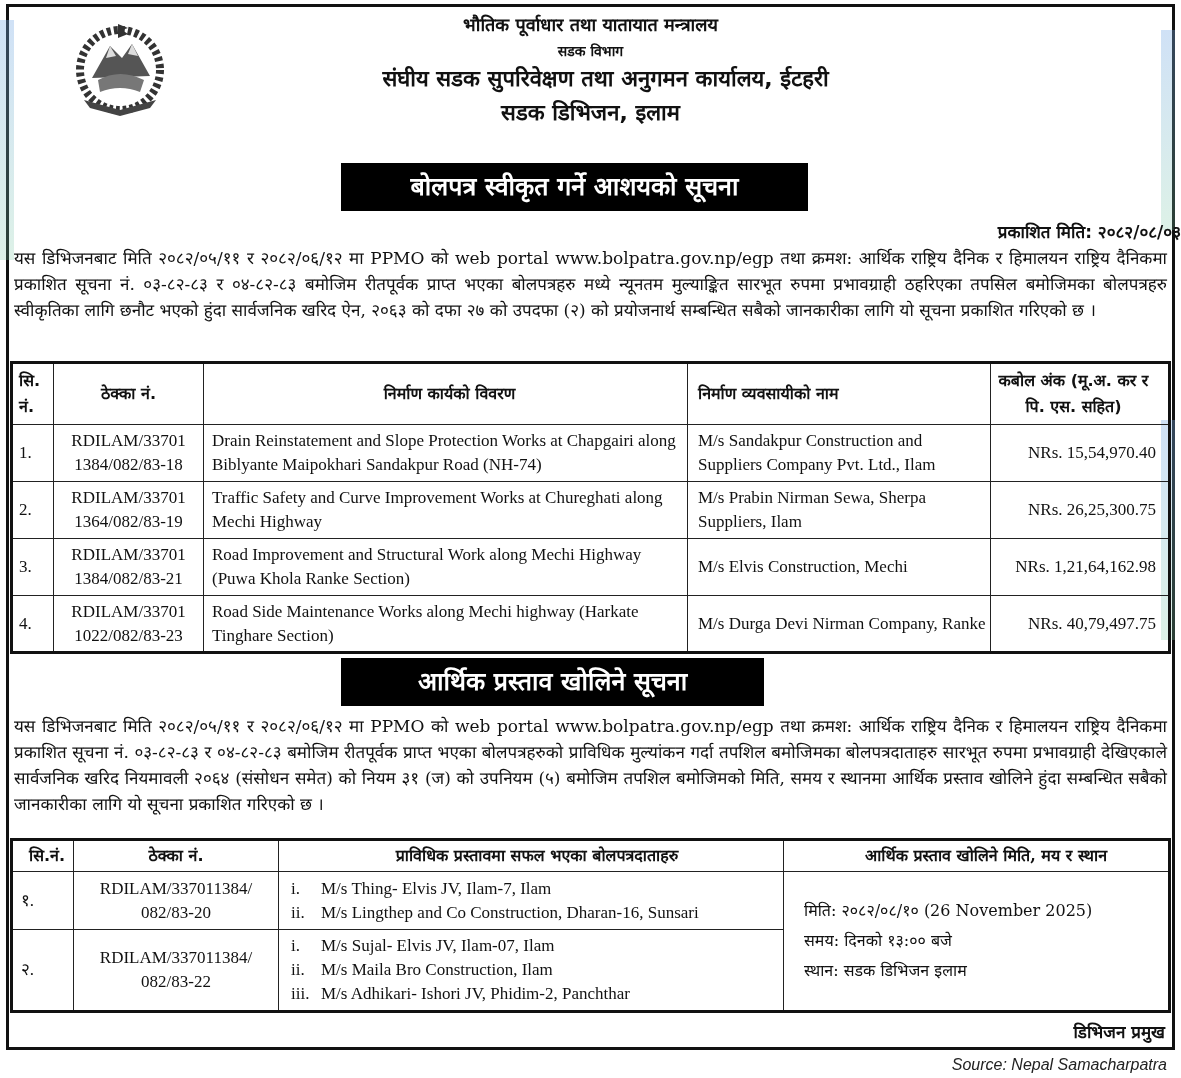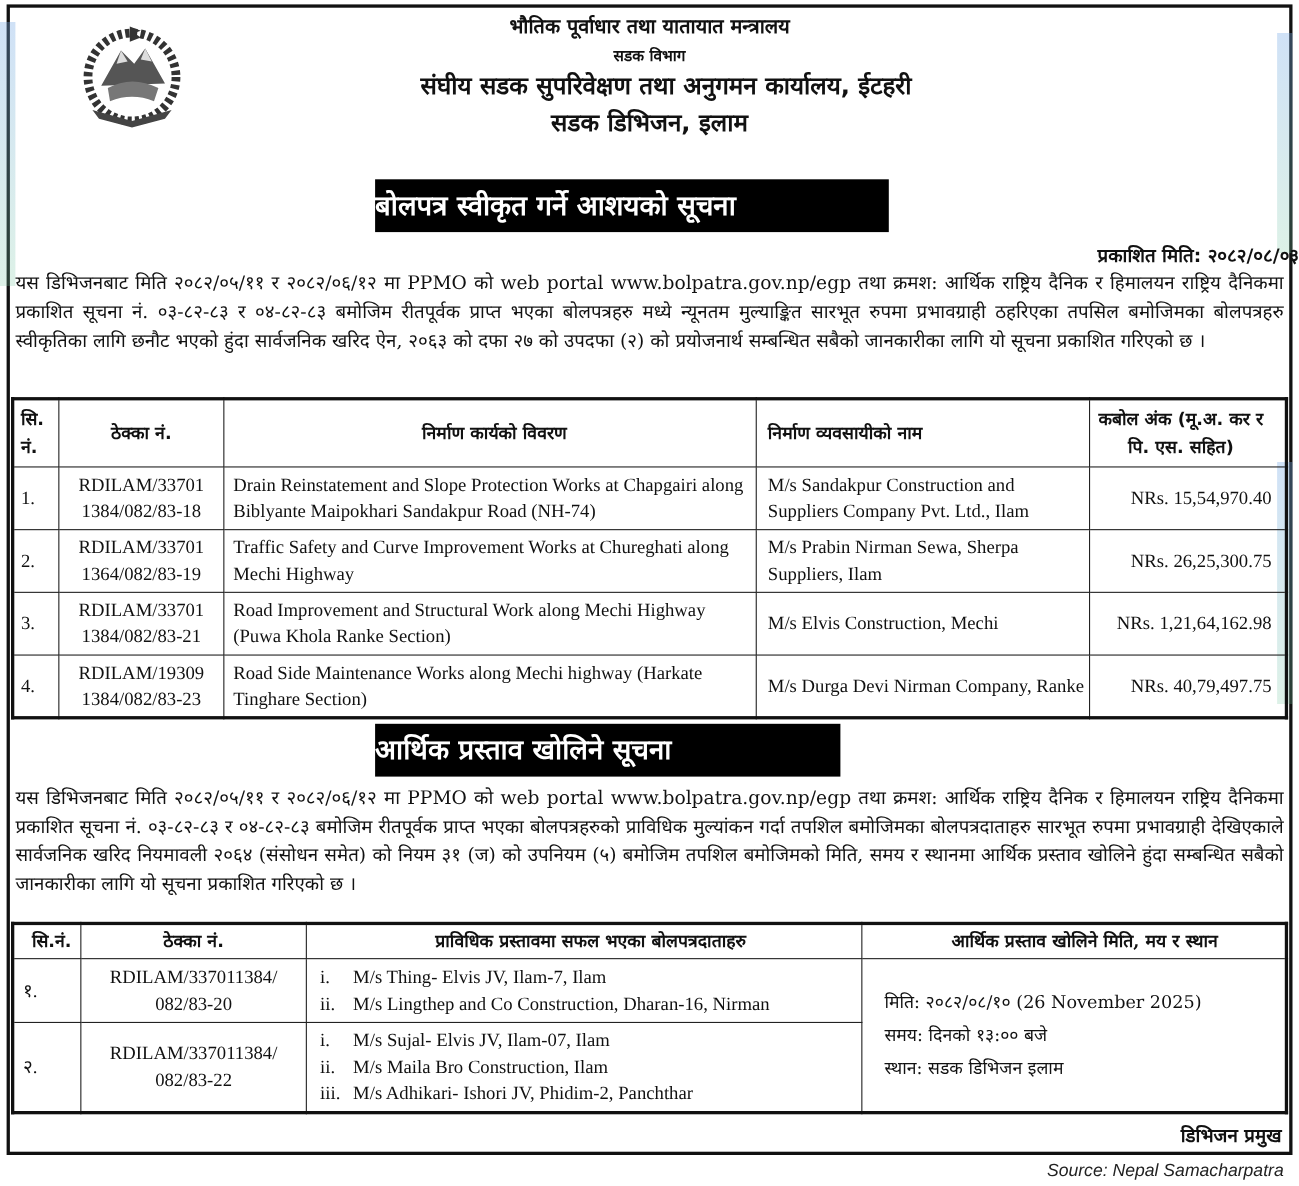--- a/index.html
+++ b/index.html
@@ -25,21 +25,21 @@
   .header { position: absolute; left: 0; top: 6px; width: 100%; text-align: center; }
   .hl { font-family: "DejaVu Sans", sans-serif; font-weight: bold; color: #111; line-height: 1; }
   .hl1 { font-size: 18px; margin-top: 4px; }
   .hl2 { font-size: 18px; margin-top: 10px; }
   .hl3 { font-size: 14px; margin-top: 10px; }
   .hl4 { font-size: 22px; margin-top: 10px; padding-left: 30px; }
   .hl5 { font-size: 22px; margin-top: 12px; }
 
   .black-banner {
     position: absolute; background: #000; color: #fff;
-    font-family: "DejaVu Sans", sans-serif; font-weight: bold; text-align: left;
+    font-family: "DejaVu Sans", sans-serif; font-weight: bold; text-align: center;
   }
   .banner1 { left: 341px; top: 163px; width: 467px; height: 48px; font-size: 25px; line-height: 48px; }
   .banner2 { left: 341px; top: 658px; width: 423px; height: 48px; font-size: 25px; line-height: 48px; }
 
   .pubdate {
     position: absolute; left: 0; top: 220px; width: 100%; text-align: right;
     font-family: "DejaVu Sans", sans-serif; font-weight: bold; font-size: 17px;
   }
 
   .para {
@@ -138,21 +138,21 @@
     </tr>
     <tr>
       <td class="c-sn">3.</td>
       <td class="c-no">RDILAM/33701 1384/082/83-21</td>
       <td class="c-desc">Road Improvement and Structural Work along Mechi Highway (Puwa Khola Ranke Section)</td>
       <td class="c-con">M/s Elvis Construction, Mechi</td>
       <td class="c-amt">NRs. 1,21,64,162.98</td>
     </tr>
     <tr>
       <td class="c-sn">4.</td>
-      <td class="c-no">RDILAM/19309 1384/082/83-23</td>
+      <td class="c-no">RDILAM/33701 1022/082/83-23</td>
       <td class="c-desc">Road Side Maintenance Works along Mechi highway (Harkate Tinghare Section)</td>
       <td class="c-con">M/s Durga Devi Nirman Company, Ranke</td>
       <td class="c-amt">NRs. 40,79,497.75</td>
     </tr>
   </tbody>
 </table>
 
 <div class="black-banner banner2">आर्थिक प्रस्ताव खोलिने सूचना</div>
 <div class="para para2">यस डिभिजनबाट मिति २०८२/०५/११ र २०८२/०६/१२ मा PPMO को web portal www.bolpatra.gov.np/egp तथा क्रमश: आर्थिक राष्ट्रिय दैनिक र हिमालयन राष्ट्रिय दैनिकमा प्रकाशित सूचना नं. ०३-८२-८३ र ०४-८२-८३ बमोजिम रीतपूर्वक प्राप्त भएका बोलपत्रहरुको प्राविधिक मुल्यांकन गर्दा तपशिल बमोजिमका बोलपत्रदाताहरु सारभूत रुपमा प्रभावग्राही देखिएकाले सार्वजनिक खरिद नियमावली २०६४ (संसोधन समेत) को नियम ३१ (ज) को उपनियम (५) बमोजिम तपशिल बमोजिमको मिति, समय र स्थानमा आर्थिक प्रस्ताव खोलिने हुंदा सम्बन्धित सबैको जानकारीका लागि यो सूचना प्रकाशित गरिएको छ ।</div>
 
@@ -169,21 +169,21 @@
     <tr style="height:58px">
       <td class="c-sn">१.</td>
       <td class="c-no">RDILAM/337011384/ 082/83-20</td>
       <td class="c-bid">
         <div class="bid-line">
             <span class="bid-roman">i.</span>
             <span>M/s Thing- Elvis JV, Ilam-7, Ilam</span>
           </div>
         <div class="bid-line">
             <span class="bid-roman">ii.</span>
-            <span>M/s Lingthep and Co Construction, Dharan-16, Nirman</span>
+            <span>M/s Lingthep and Co Construction, Dharan-16, Sunsari</span>
           </div>
       </td>
       <td class="c-open" rowspan="2">
         <div class="open-line">मिति: २०८२/०८/१० (26 November 2025)</div>
         <div class="open-line">समय: दिनको १३:०० बजे</div>
         <div class="open-line">स्थान: सडक डिभिजन इलाम</div>
       </td>
     </tr>
     <tr style="height:82px">
       <td class="c-sn">२.</td>

